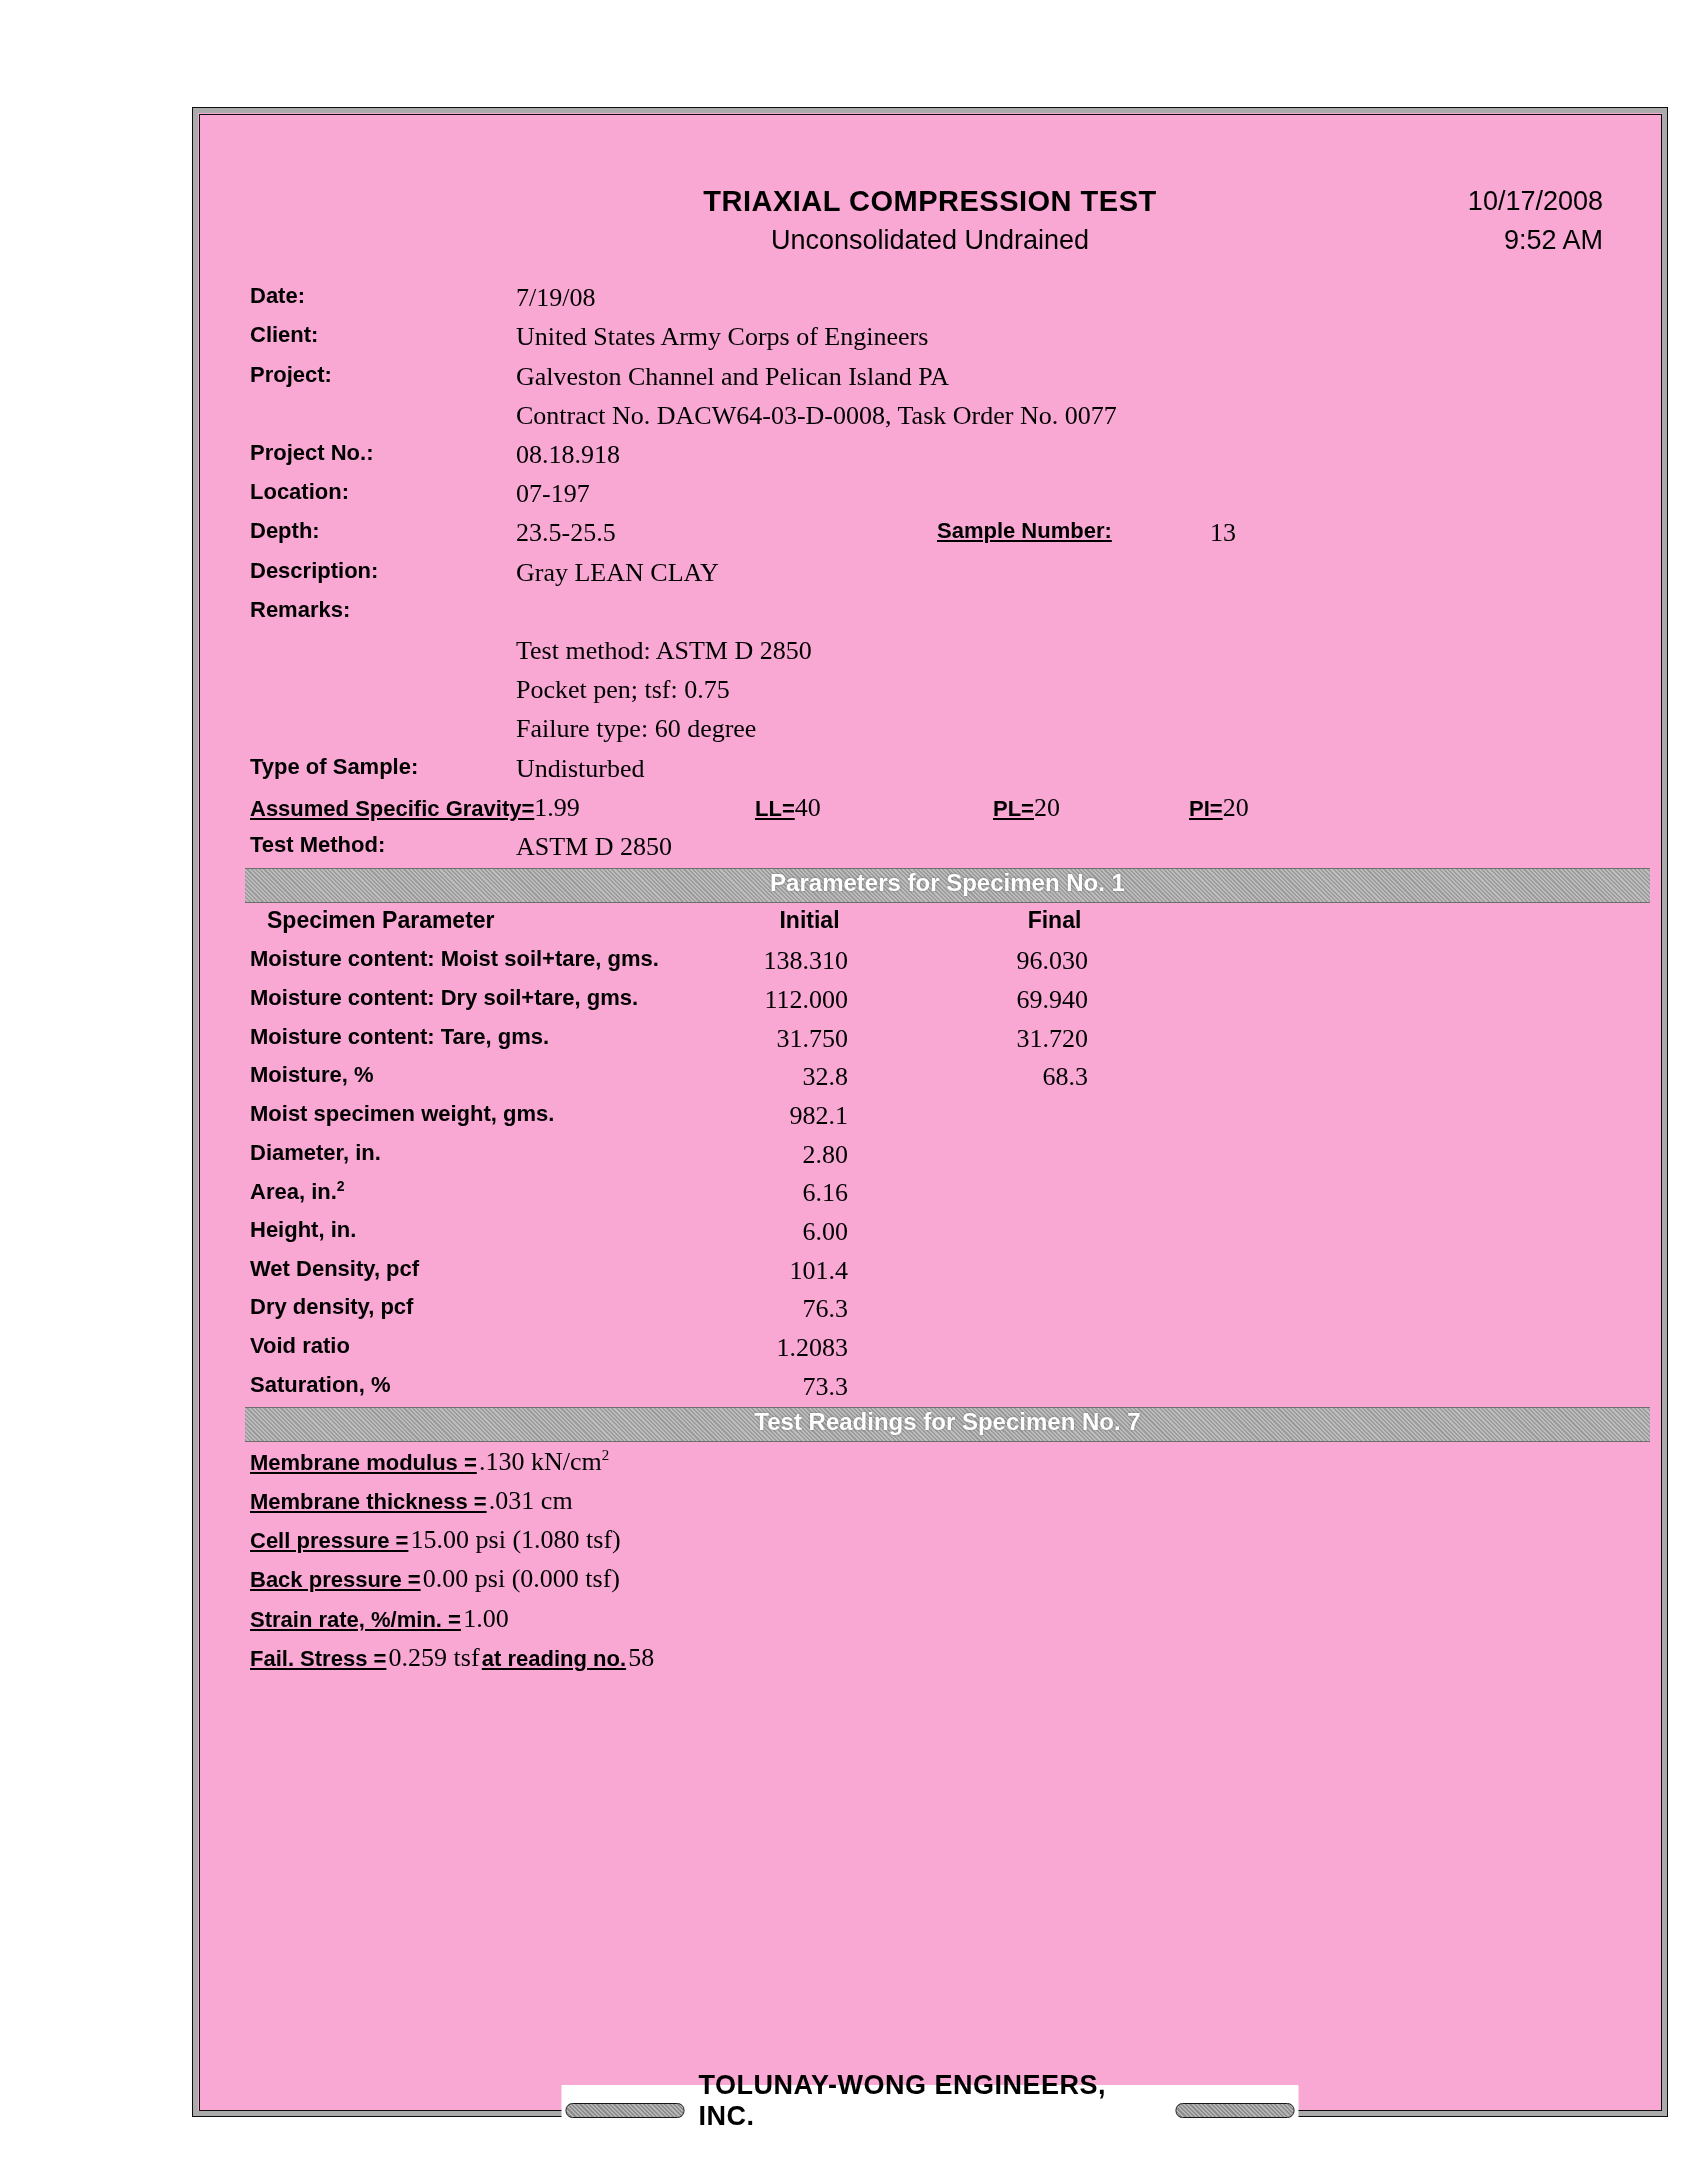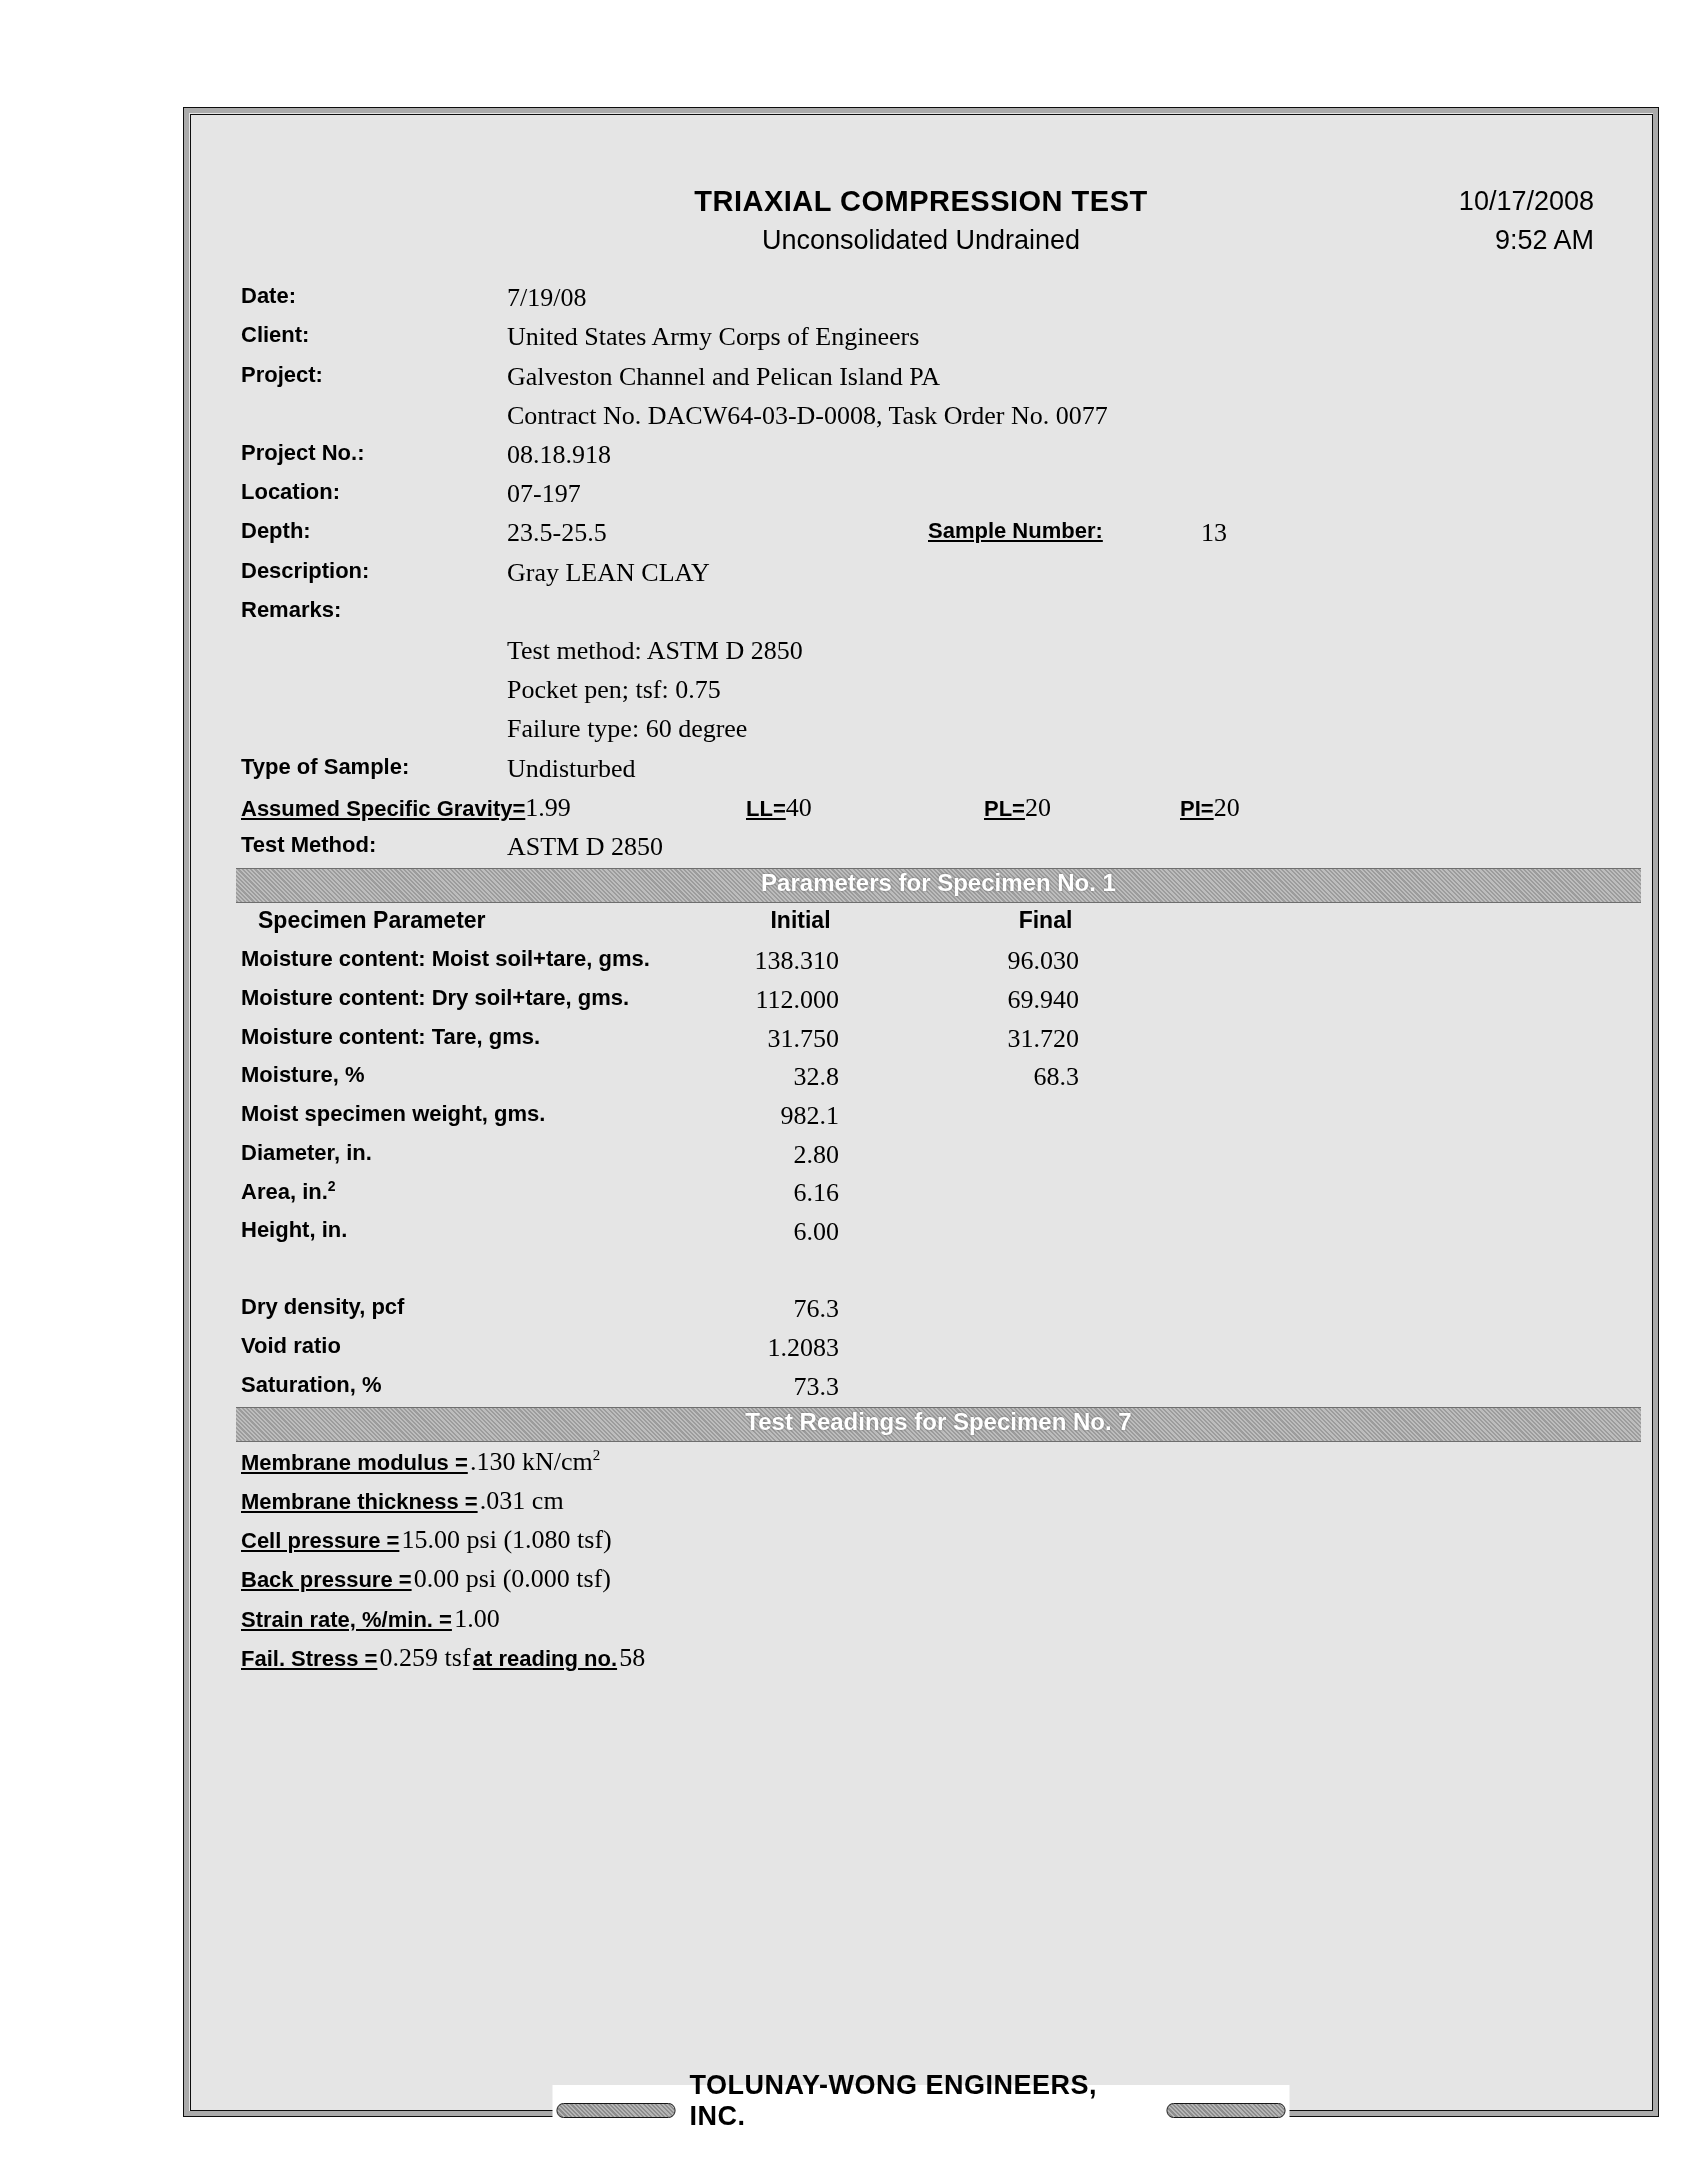--- a/index.html
+++ b/index.html
@@ -1,19 +1,19 @@
 <!DOCTYPE html>
 <html style="font-size:8px"><head>
 <meta charset="utf-8">
 <style>
   html,body{margin:0;padding:0;background:#ffffff;}
   body{width:1699px;height:2183px;position:relative;overflow:hidden;
        font-family:"Liberation Sans",sans-serif;color:#000;}
-  .frame{position:absolute;left:183px;top:107px;width:1474px;height:2008px;
-         border:1.5px solid #0d0d0d;background:#e5e5e5;}
+  .frame{position:absolute;left:192px;top:107px;width:1474px;height:2008px;
+         border:1.5px solid #0d0d0d;background:#f9a8d4;}
   .frame-gray{position:absolute;inset:0;border:5.5px solid #ababab;}
   .frame-line{position:absolute;inset:5.5px;border:1.5px solid #0d0d0d;}
   .content{position:absolute;inset:7px;}
 
   
   .hdr-title{position:absolute;top:67px;left:0;width:100%;text-align:center;}
   .t1{font:bold 29px "Liberation Sans",sans-serif;line-height:39px;letter-spacing:0.5px;}
   .t2{font:27px "Liberation Sans",sans-serif;line-height:39px;}
   .hdr-dt{position:absolute;top:67px;right:57px;text-align:right;
           font:27px "Liberation Sans",sans-serif;line-height:39px;}
@@ -180,20 +180,24 @@
       <span class="tv1">2.80</span>
     </div>
     <div class="trow" style="top:1063px">
       <span class="tlbl"><span>Area, in.</span><span class="supb">2</span></span>
       <span class="tv1">6.16</span>
     </div>
     <div class="trow" style="top:1102px">
       <span class="tlbl">Height, in.</span>
       <span class="tv1">6.00</span>
     </div>
+    <div class="trow" style="top:1141px">
+      <span class="tlbl">Wet Density, pcf</span>
+      <span class="tv1">101.4</span>
+    </div>
     <div class="trow" style="top:1179px">
       <span class="tlbl">Dry density, pcf</span>
       <span class="tv1">76.3</span>
     </div>
     <div class="trow" style="top:1218px">
       <span class="tlbl">Void ratio</span>
       <span class="tv1">1.2083</span>
     </div>
     <div class="trow" style="top:1257px">
       <span class="tlbl">Saturation, %</span>

